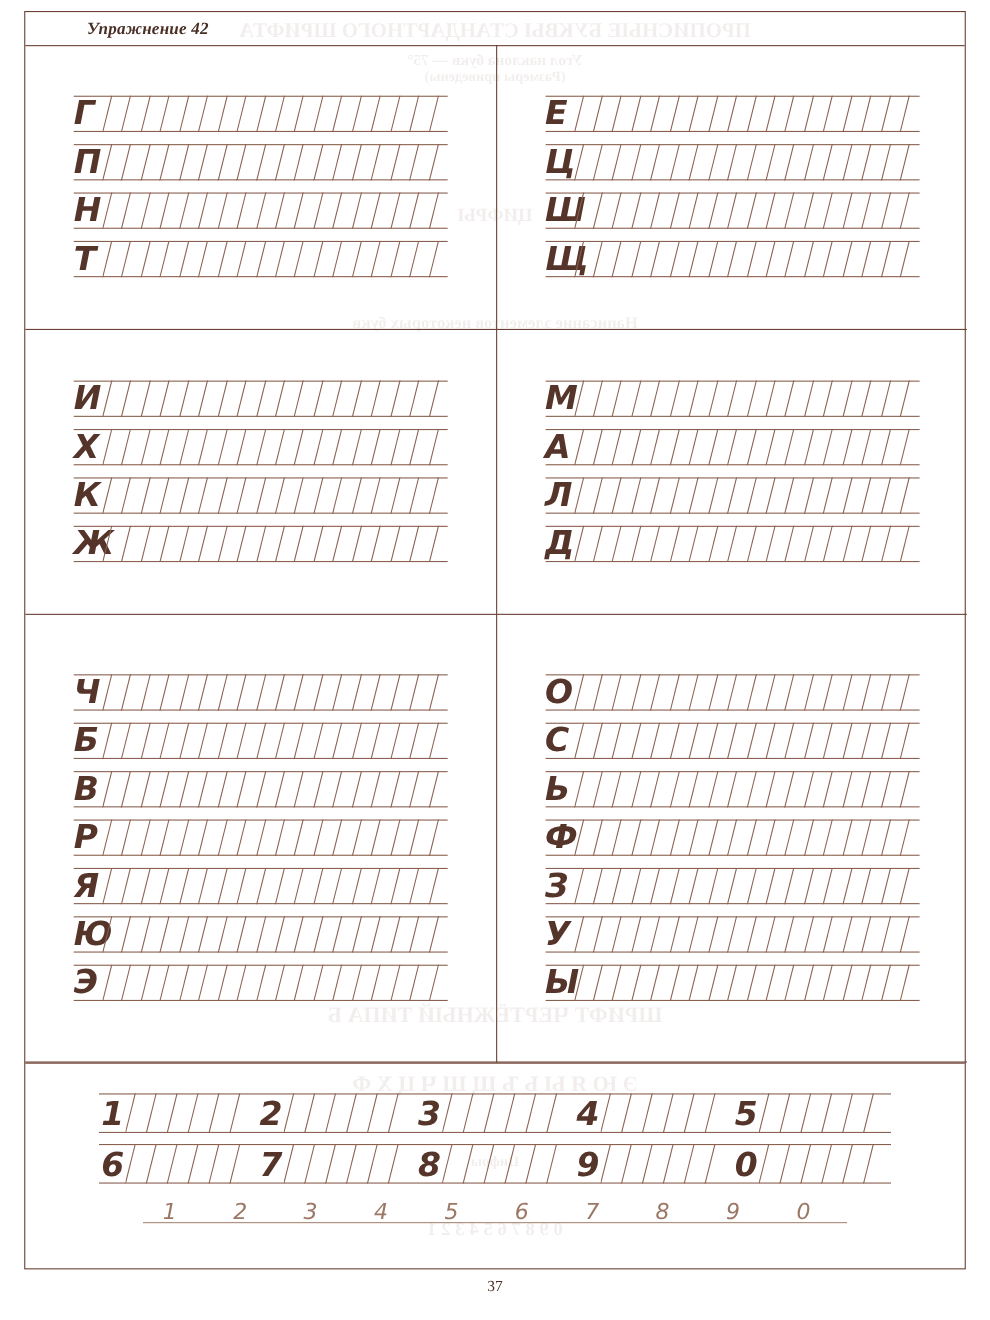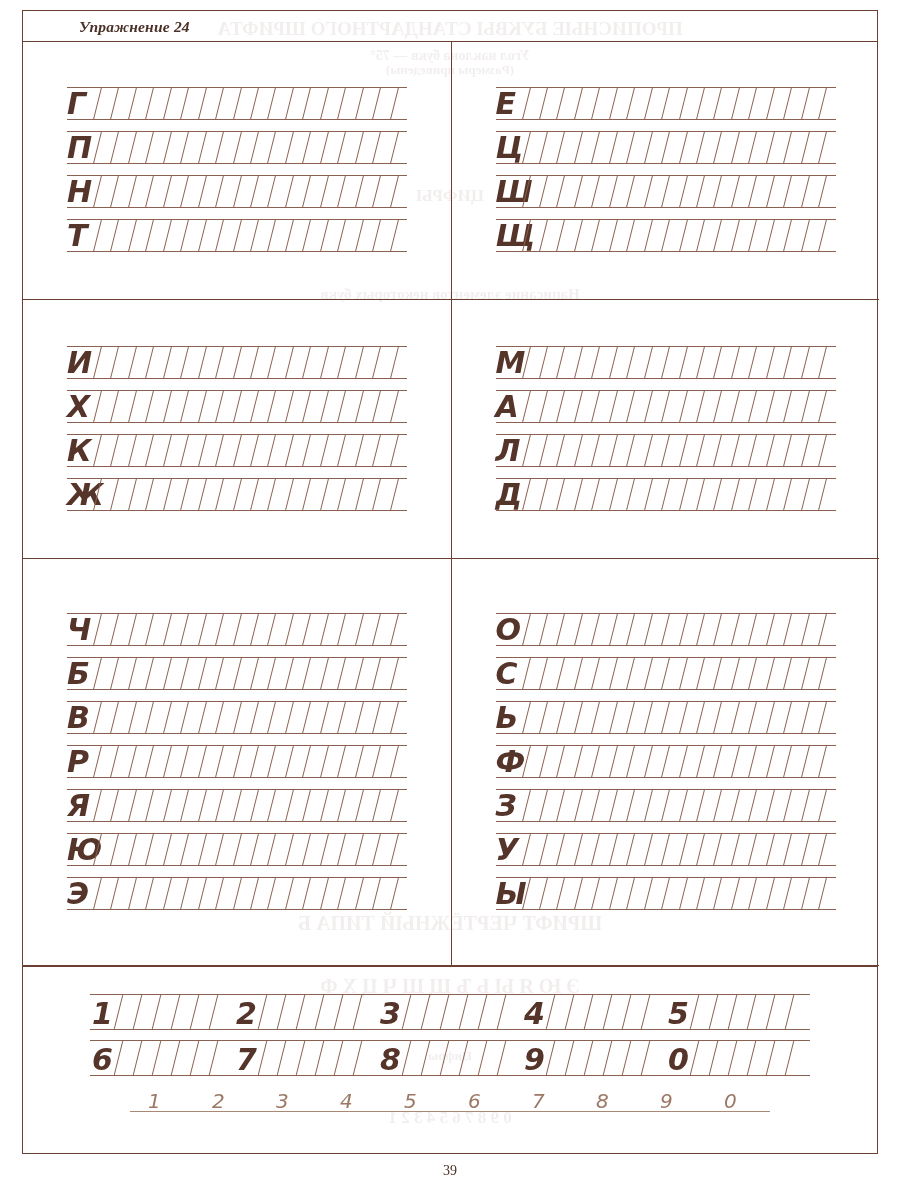--- a/index.html
+++ b/index.html
@@ -214,21 +214,21 @@
     <div class="bleed-line" style="top: 286px; font-size: 15px;">Написание элементов некоторых букв</div>
     <div class="bleed-line" style="top: 186px; font-size: 17px;">ЦИФРЫ</div>
     <div class="bleed-line" style="top: 912px; font-size: 20px;">ШРИФТ ЧЕРТЁЖНЫЙ ТИПА Б</div>
     <div class="bleed-line" style="top: 975px; font-size: 20px;">Э Ю Я Ы Ь Ъ Щ Ш Ч Ц Х Ф</div>
     <div class="bleed-line" style="top: 1048px; font-size: 13px;">Цифры</div>
     <div class="bleed-line" style="top: 1108px; font-size: 17px;">0 9 8 7 6 5 4 3 2 1</div>
   </div>
 
 <div class="page-frame">
   <div class="header-rule"></div>
-  <div class="header-title">Упражнение 24</div>
+  <div class="header-title">Упражнение 42</div>
 
   <div class="grid-area" id="grid">
       <div class="block" style="left: 0px; top: 0px; width: 428px; height: 259px;">
         <div class="rowlist">
           <div class="row">
             <div class="topline"></div>
             <div class="baseline"></div>
             <div class="glyph">Г</div>
             <div class="strokes">
               <i style="left: 4px;"></i>
@@ -1108,13 +1108,13 @@
           <div class="faintcell" style="left: 402px;">7</div>
           <div class="faintcell" style="left: 466px;">8</div>
           <div class="faintcell" style="left: 530px;">9</div>
           <div class="faintcell" style="left: 594px;">0</div>
         </div>
       </div>
       <div style="position: absolute; left: 0px; right: 0px; top: 925px; border-top: 1.6px solid rgb(107, 64, 51);"></div>
     </div>
 </div>
 
-<div class="page-number">39</div>
+<div class="page-number">37</div>
 
 </body></html>

